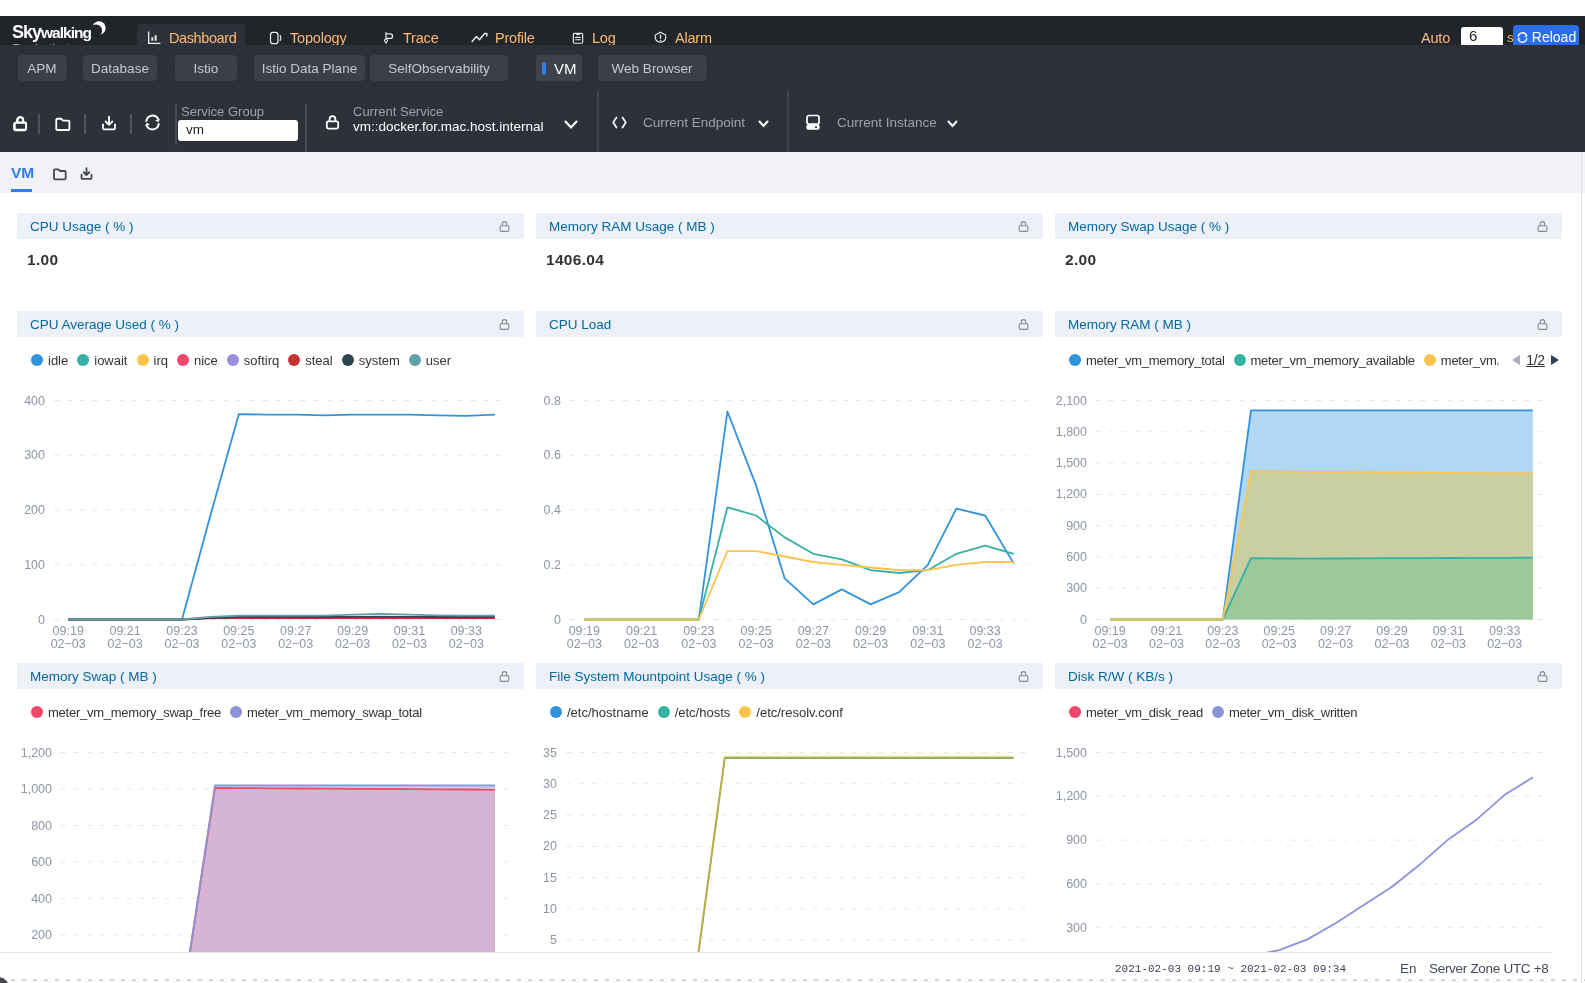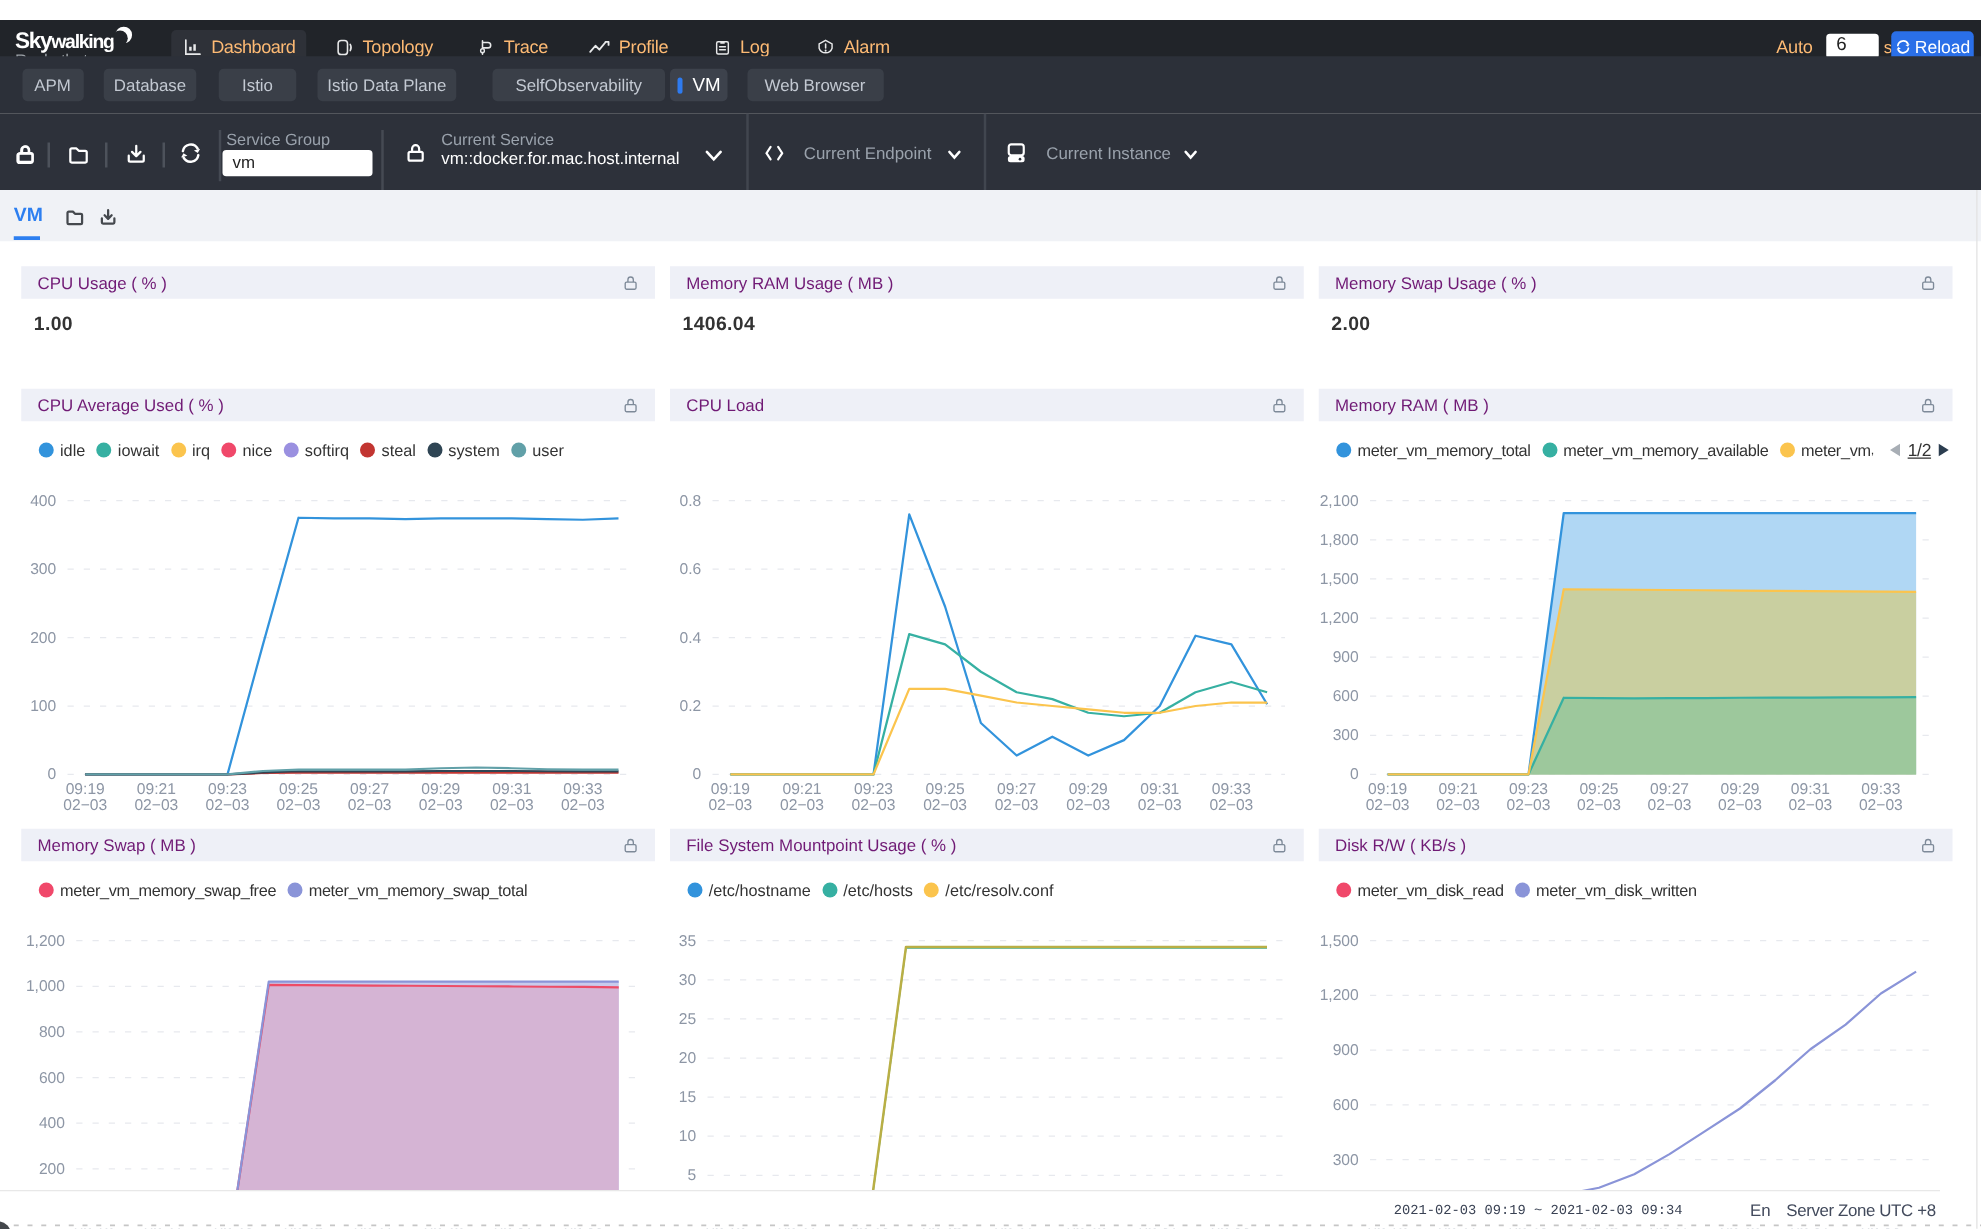--- a/index.html
+++ b/index.html
@@ -19,21 +19,21 @@
 .chip { position:absolute; top:10px; height:26px; background:#3a3f48; border-radius:4px;
   color:#c3c9d2; font-size:13.5px; display:flex; align-items:center; justify-content:center; }
 .chip.on { background:#3d424c; color:#fff; }
 .vbar { display:inline-block; width:4.5px; height:13px; background:#2e7bf0; border-radius:2.5px; margin-right:8px; }
 .tdiv { position:absolute; background:#4d525b; width:2px; }
 .tlabel { position:absolute; color:#9aa2ac; font-size:13px; }
 .tvalue { position:absolute; color:#fff; }
 .chev { position:absolute; }
 .card { position:absolute; background:#fff; }
 .chead { height:26px; background:#eef0f7; display:flex; align-items:center;
-  color:#701a75; font-size:13.5px; padding:0 13px; justify-content:space-between; }
+  color:#0369a1; font-size:13.5px; padding:0 13px; justify-content:space-between; }
 .cval { position:absolute; left:10px; top:38px; font-size:15.5px; font-weight:bold; color:#333; letter-spacing:0.3px;}
 .legend { position:absolute; left:14px; top:42px; height:14px; display:flex; align-items:center;
   font-size:13px; color:#333; white-space:nowrap; }
 .lsm { letter-spacing:-0.25px; }
 .legend .li { display:flex; align-items:center; margin-right:9px; }
 .legend .dot { width:12px; height:12px; border-radius:50%; display:inline-block; margin-right:5px; }
 .pager { display:flex; align-items:center; gap:5px; margin-left:2px; }
 .pnum { font-size:14px; color:#333;text-decoration:underline; }
 .footer { position:absolute; left:0; top:952px; width:1552px; height:31px; background:#fff;
   border-top:1px solid #e8e8e8; z-index:50; }
@@ -102,21 +102,21 @@
         <path d="M2.4 16.4 l2.4 -4.2 3.9 2.5 Z" fill="#fff" stroke="none"></path>
       </svg>
       <span>Reload</span>
     </div>
 </div>
 <div class="tabsbar">
 <div class="chip" style="left:17.5px;width:49px">APM</div>
 <div class="chip" style="left:83px;width:74px">Database</div>
 <div class="chip" style="left:175px;width:62px">Istio</div>
 <div class="chip" style="left:254px;width:111px">Istio Data Plane</div>
-<div class="chip" style="left:394px;width:138px">SelfObservability</div>
+<div class="chip" style="left:370px;width:138px">SelfObservability</div>
 <div class="chip" style="left:597.5px;width:109px">Web Browser</div>
 <div class="chip on" style="left:536px;width:46px;font-size:15px"><span class="vbar"></span>VM</div>
 </div>
 <div class="toolbar">
 <div class="abs" style="left:12px;top:115px;margin-top:-91px"><svg width="17" height="17" viewBox="0 0 24 24" fill="none" stroke="#fff" stroke-width="2.5" stroke-linejoin="round">
         <rect x="4" y="10.5" width="16" height="10" rx="2"></rect>
         <path d="M8 10.5 V7 a4 4 0 0 1 8 0 v3.5"></path>
       </svg></div>
 </div>
 <div class="abs" style="left:11px;top:115px;z-index:5"><svg width="18" height="18" viewBox="0 0 24 24" fill="none" stroke="#fff" stroke-width="2.4" stroke-linejoin="round">

